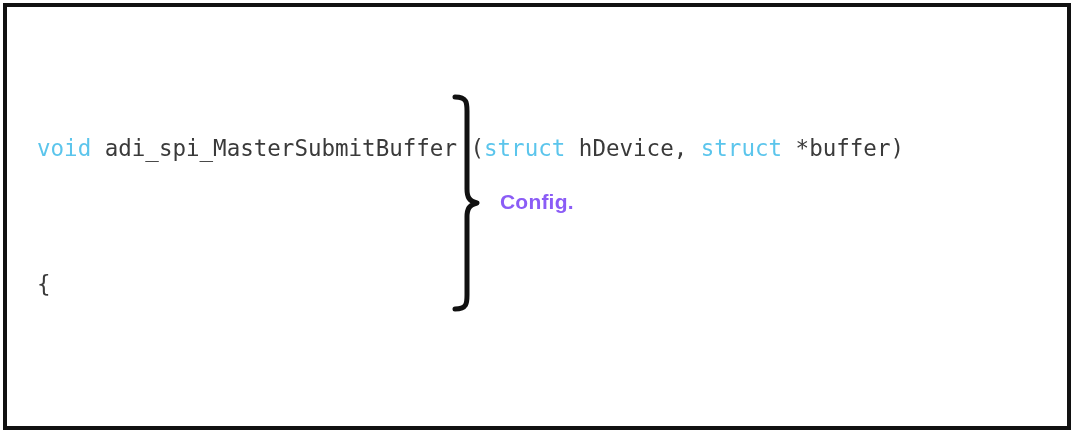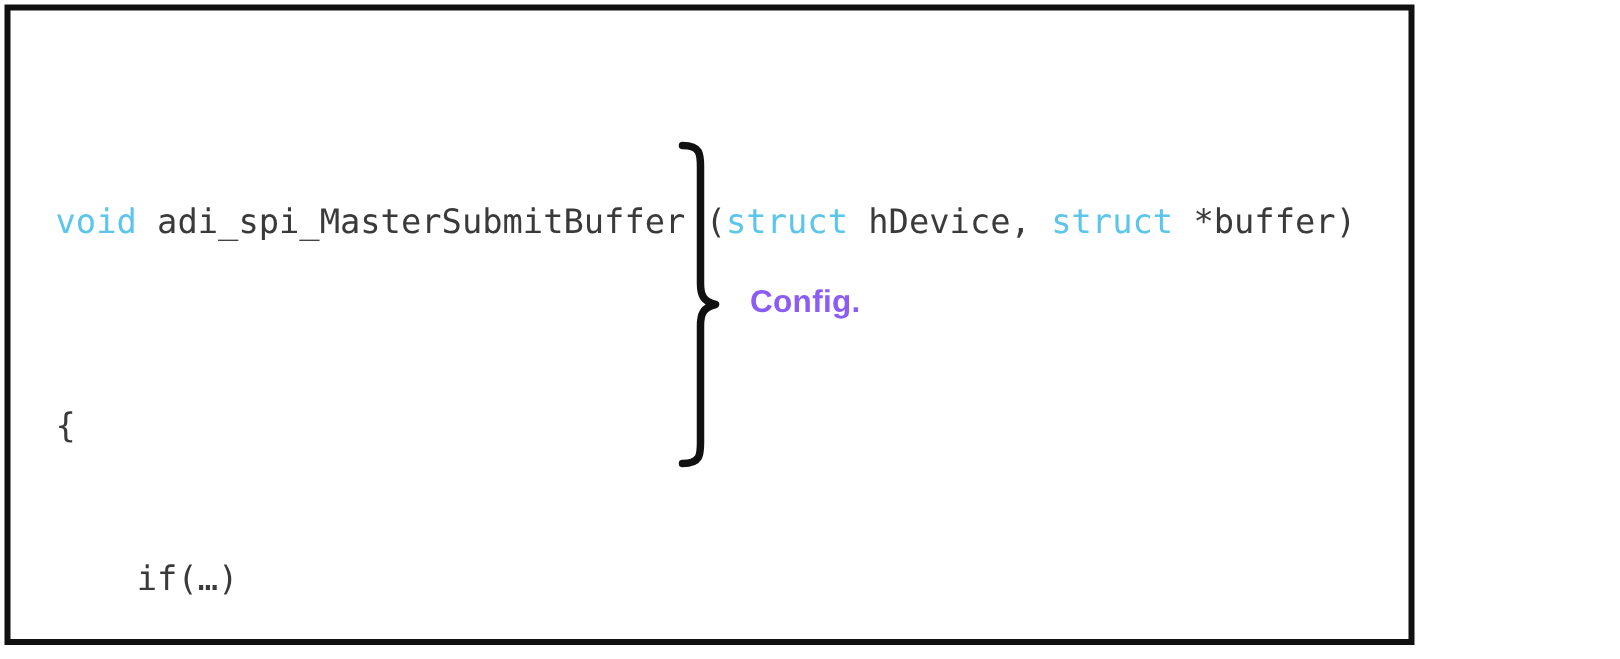--- a/index.html
+++ b/index.html
@@ -16,21 +16,21 @@
     background: #ffffff;
     overflow: hidden;
     font-family: "Liberation Sans", sans-serif;
   }
 
   
   .frame {
     position: absolute;
     left: 3px;
     top: 3px;
-    width: 940px;
+    width: 1068px;
     height: 427px;
     border: 4px solid #111111;
     background: #ffffff;
     box-sizing: border-box;
   }
 
   
   .code-listing {
     position: absolute;
     left: 30px;
@@ -87,21 +87,20 @@
 
 <div id="screenshot">
 
   <div class="frame">
 
     <div class="code-listing">
 
       <div class="code-line"><span class="kw">void</span><span> adi_spi_MasterSubmitBuffer (</span><span class="kw">struct</span><span> hDevice, </span><span class="kw">struct</span><span> *buffer)</span></div>
 
       <div class="code-line">{</div>
-      <div class="code-line">    if(…)</div>
       
       
       
       
       
       
       
       
       
 

